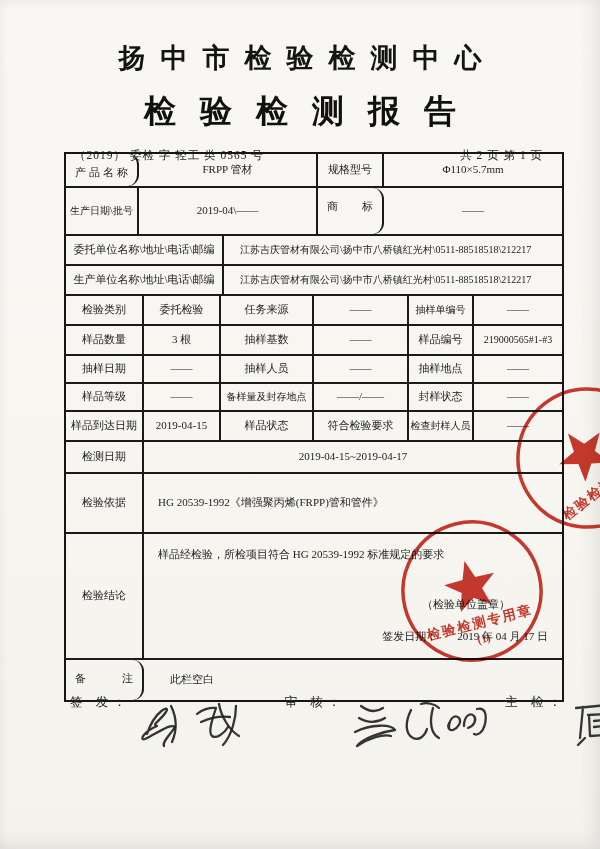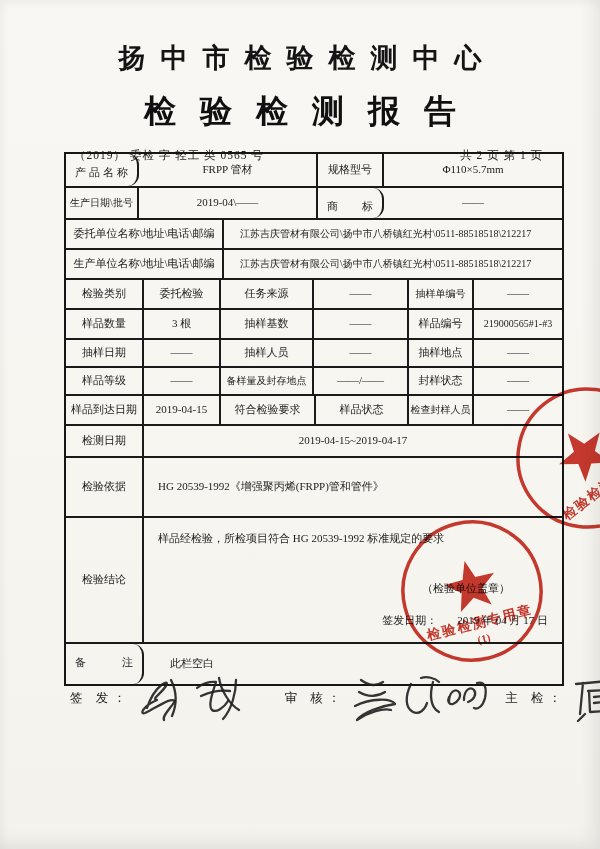--- a/index.html
+++ b/index.html
@@ -38,41 +38,41 @@
   .cell {
     border-right:2px solid #1a1a1a;
     display:flex; align-items:center; justify-content:center;
     font-size:11px; line-height:1.25; color:#1c1c1c;
     overflow:hidden; white-space:nowrap;
   }
   .cell:last-child { border-right:none; }
   .cell.left { justify-content:flex-start; padding-left:16px; }
   .cell.justify { display:block; text-align:justify; text-align-last:justify; padding:12px 9px;border-radius:11px; }
   .cell.sm { font-size:10px; }
-  .r1{height:34px}.r2{height:32px}.r3{height:30px}.r4{height:30px}
+  .r1{height:34px}.r2{height:48px}.r3{height:30px}.r4{height:30px}
   .r5{height:30px}.r6{height:30px}.r7{height:28px}.r8{height:28px}
   .r9{height:30px}.r10{height:32px}.r11{height:60px}.r12{height:126px}.r13{height:40px}
 
   .wLab{width:73px; flex:none}
   .wVal1{width:179px; flex:none}
   .wLab2{width:66px; flex:none}
   .wWide{width:158px; flex:none}
   .c6a{width:78px;flex:none}.c6b{width:77px;flex:none}.c6c{width:93px;flex:none}
   .c6d{width:95px;flex:none}.c6e{width:65px;flex:none}
   .grow{flex:1}
 
   .concl-cell { position:relative; display:block; white-space:normal; }
   .concl-text { position:absolute; left:14px; top:14px; font-size:11px; }
   .seal-note  { position:absolute; right:52px; bottom:46px; font-size:11px; }
   .issue-line { position:absolute; right:14px; bottom:14px; font-size:11px; display:flex; gap:20px; }
 
   
   .sign-row {
-    position:absolute; left:70px; top:668px; width:500px;
-    display:flex; align-items:center;
+    position:absolute; left:70px; top:694px; width:500px;
+    display:flex; 
   }
   .sign-label { font-size:12.5px; letter-spacing:5px; color:#222; flex:none; }
   .sig { flex:none; }
   .sig path { fill:none; stroke:#1f1f1f; stroke-width:2.3; stroke-linecap:round; stroke-linejoin:round; opacity:.9; }
 
   
   .stamp { position:absolute; width:150px; height:150px; mix-blend-mode:multiply; opacity:.92; }
   .stamp-main { left:397px; top:516px; transform:rotate(-14deg); }
   .stamp-edge { left:512px; top:383px; transform:rotate(-38deg); }
   .stamp text, .stamp textPath {
@@ -149,22 +149,22 @@
       <div class="cell c6b">——</div>
       <div class="cell c6c sm">备样量及封存地点</div>
       <div class="cell c6d">——/——</div>
       <div class="cell c6e">封样状态</div>
       <div class="cell grow">——</div>
     </div>
 
     <div class="trow r9">
       <div class="cell c6a">样品到达日期</div>
       <div class="cell c6b">2019-04-15</div>
+      <div class="cell c6c">样品状态</div>
       <div class="cell c6d">符合检验要求</div>
-      <div class="cell c6c">样品状态</div>
       <div class="cell c6e sm">检查封样人员</div>
       <div class="cell grow">——</div>
     </div>
 
     <div class="trow r10">
       <div class="cell c6a">检测日期</div>
       <div class="cell grow">2019-04-15~2019-04-17</div>
     </div>
 
     <div class="trow r11">

